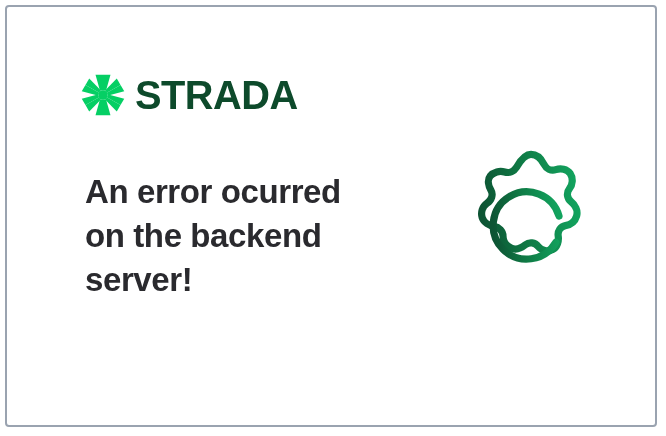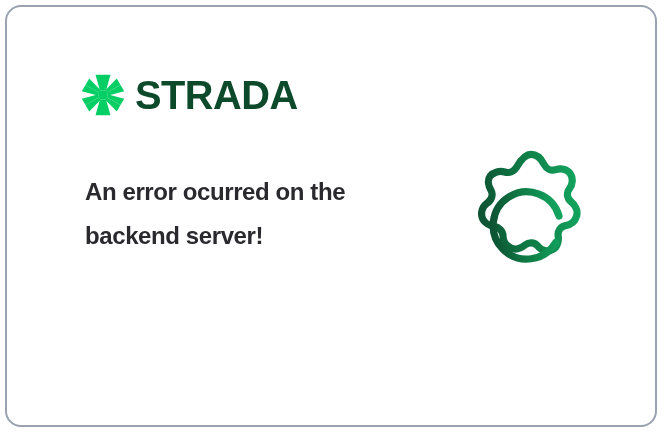--- a/index.html
+++ b/index.html
@@ -19,21 +19,21 @@
   
   #error-card {
     position: absolute;
     left: 5px;
     top: 5px;
     width: 652px;
     height: 422px;
     box-sizing: border-box;
     background: #ffffff;
     border: 2px solid #9aa3b0;
-    border-radius: 16px;
+    border-radius: 4px;
   }
 
   
   #brand-lockup {
     position: absolute;
     left: 74px;
     top: 66px;
     display: flex;
     align-items: center;
     gap: 10px;
@@ -56,21 +56,21 @@
     transform-origin: left center;
   }
 
   
   #error-message {
     position: absolute;
     left: 78px;
     top: 163px;
     width: 300px;
     font-family: "Liberation Sans", "DejaVu Sans", sans-serif;
-    font-size: 24px;
+    font-size: 33px;
     font-weight: bold;
     line-height: 44px;
     letter-spacing: -0.4px;
     color: #2a2a2e;
   }
 
   
   #gear-illustration {
     position: absolute;
     left: 444px;

